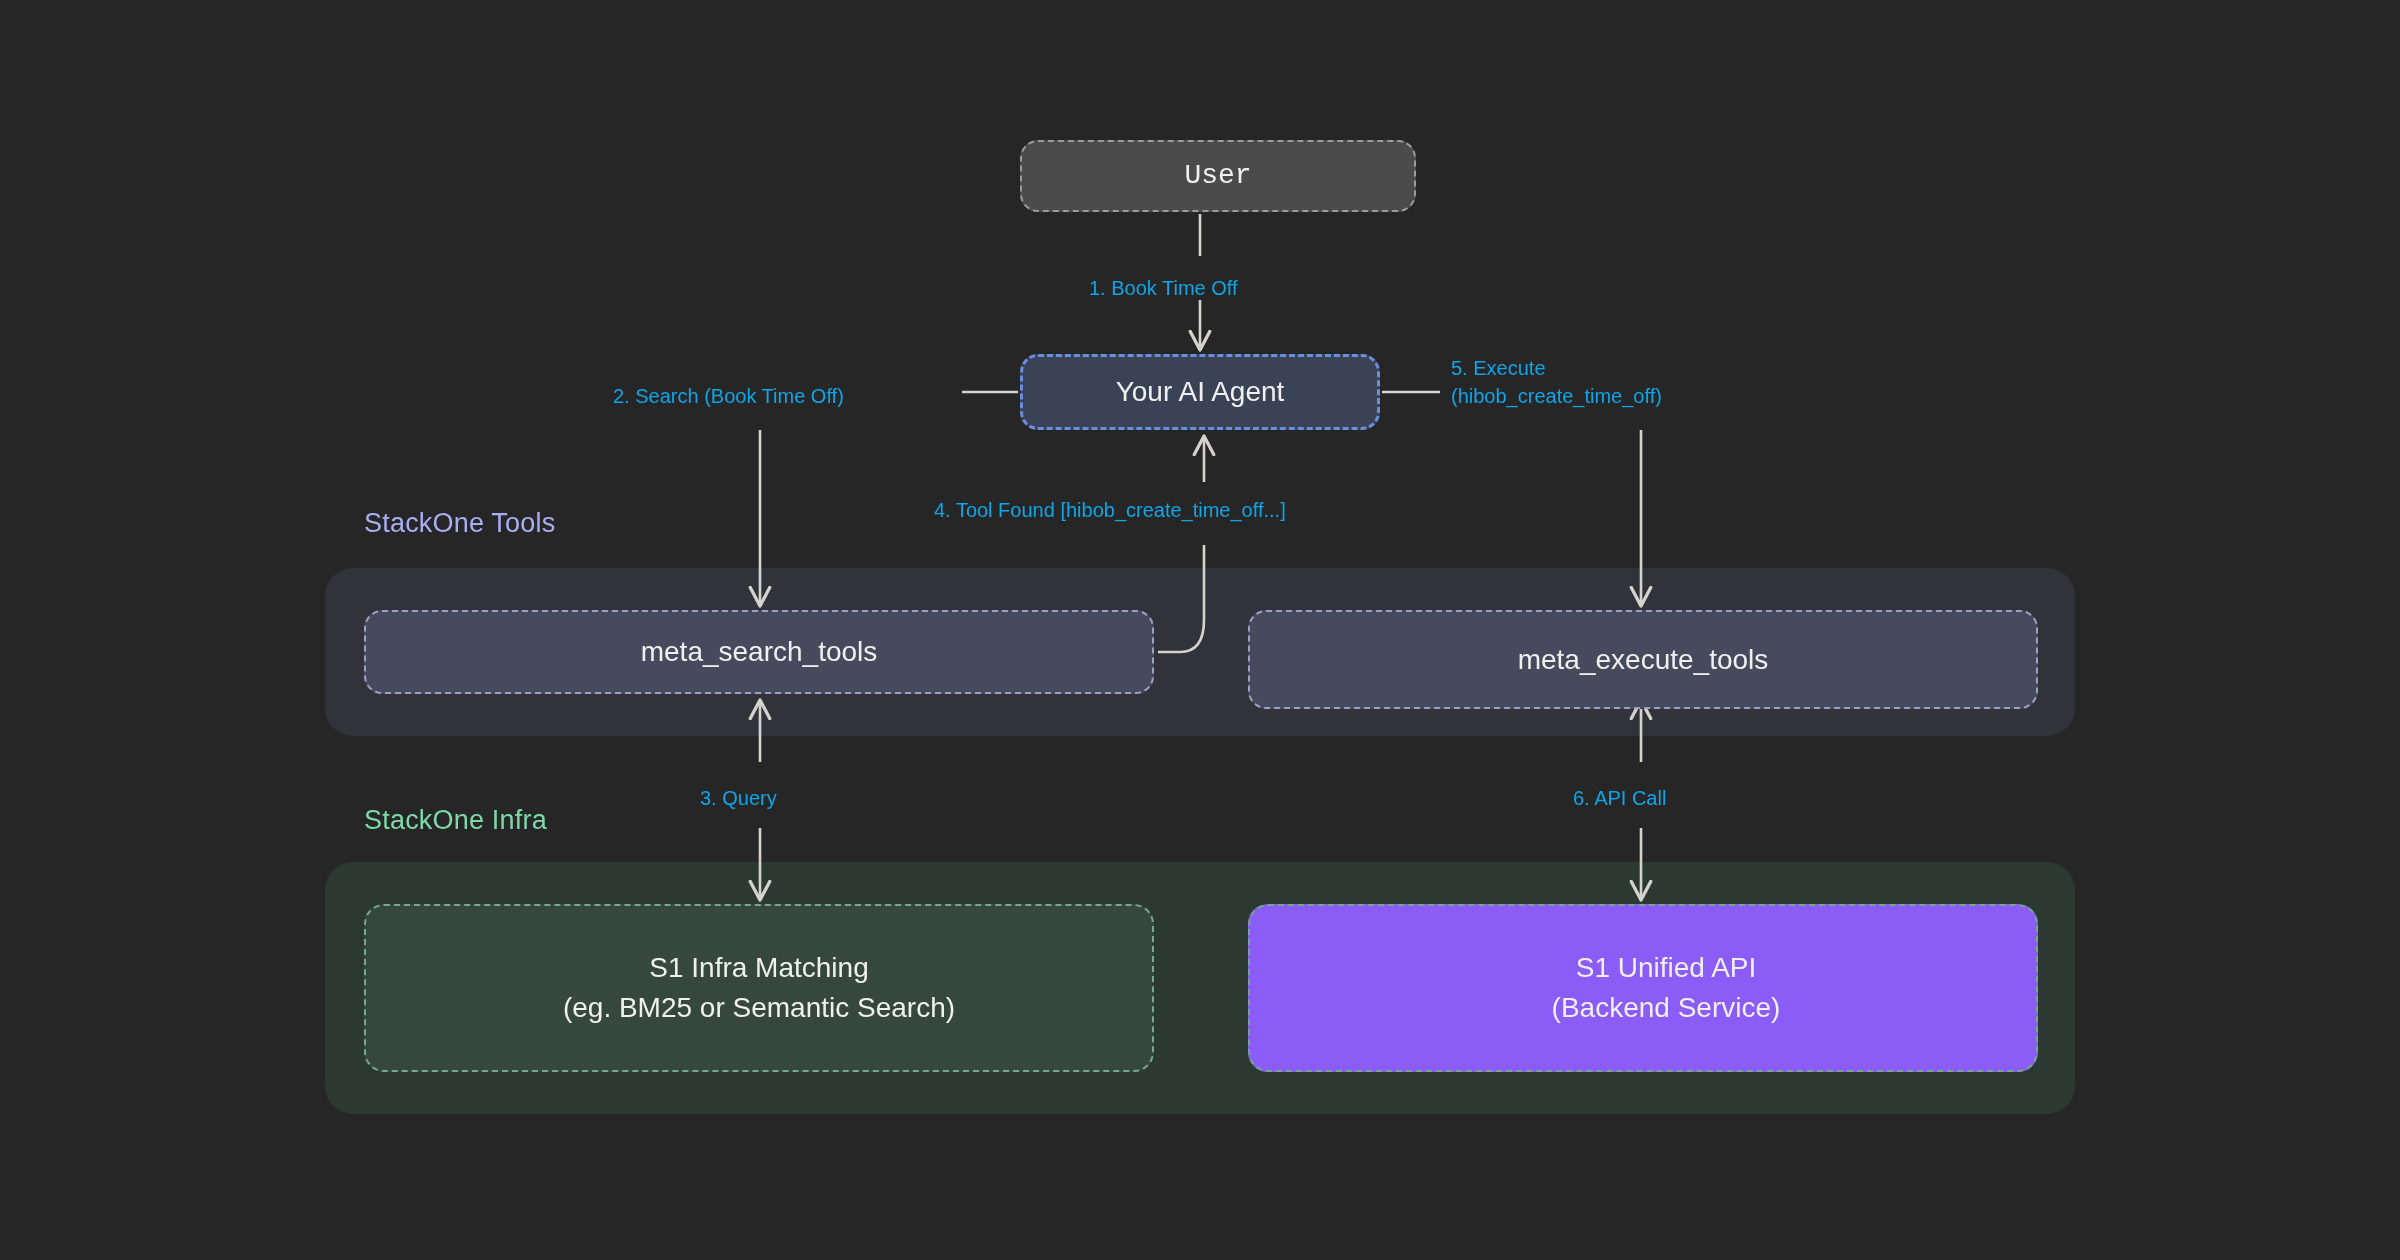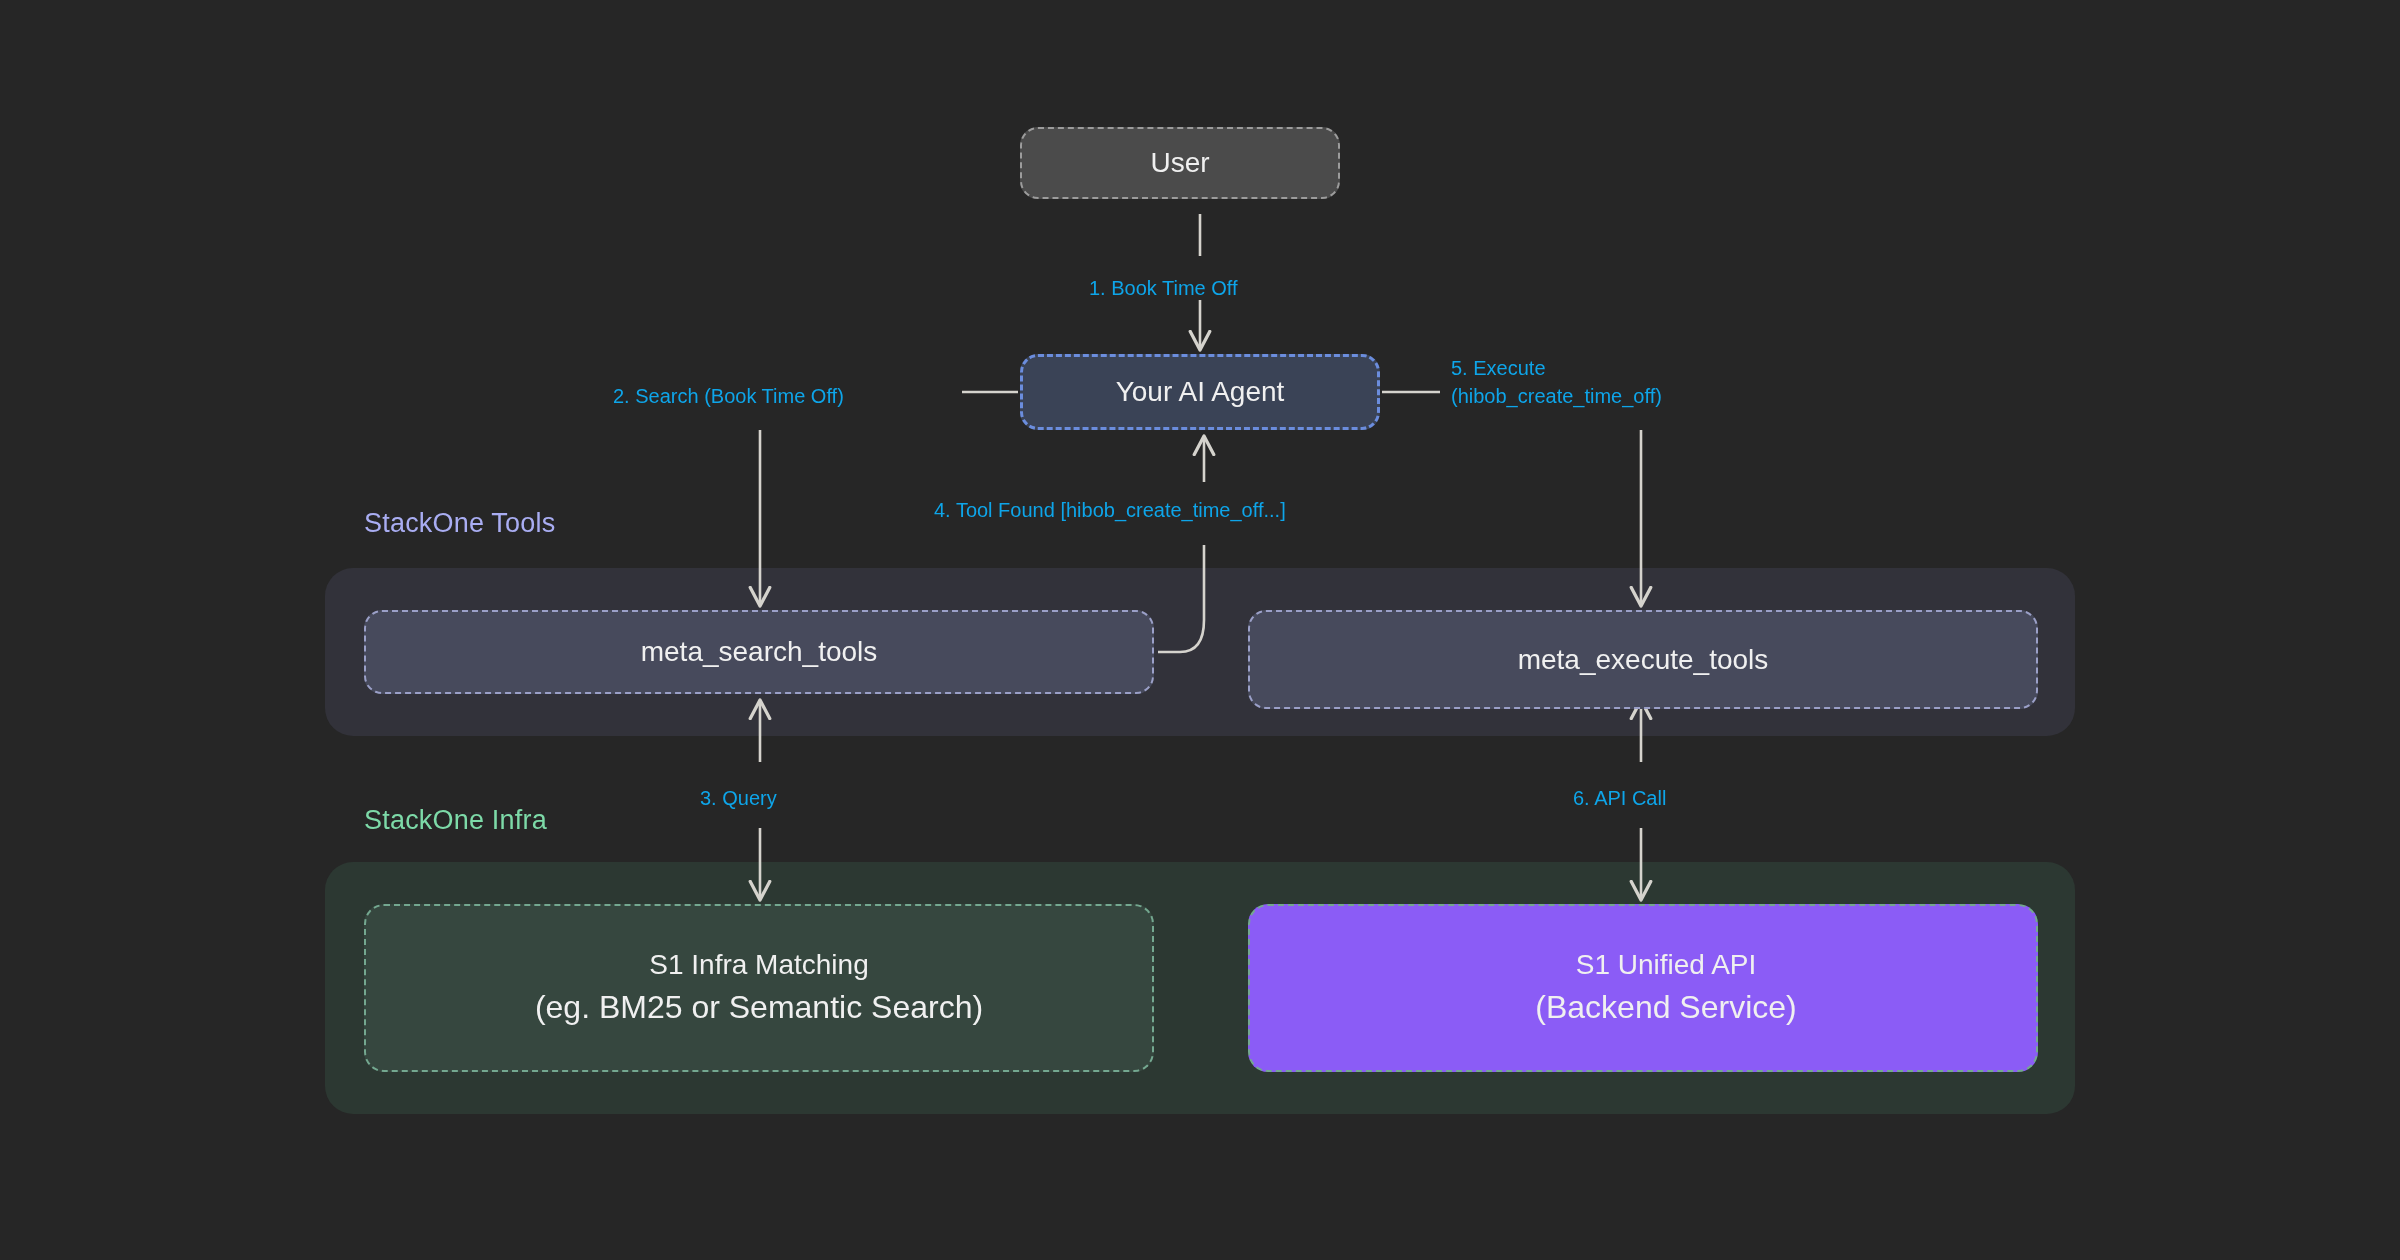--- a/index.html
+++ b/index.html
@@ -22,26 +22,27 @@
   #label-tools{left:364px;top:508px;color:#a9adf2;}
   #label-infra{left:364px;top:805px;color:#7ddaa8;}
 
   
   .node{
     position:absolute;box-sizing:border-box;border-radius:20px;
     display:flex;flex-direction:column;align-items:center;justify-content:center;
     color:#f0f0f0;text-align:center;line-height:1.42;
   }
   .node .l1{font-size:28px;}
-  .node .l2{font-size:32px;}
+  .node .l2{font-size:28px;}
 
   #node-user{
-    left:1020px;top:127px;width:320px;height:72px;
+    left:1020px;top:140px;width:396px;height:72px;
     background:#4b4b4b;border:2.5px dashed #9c9c9c;border-radius:18px;
     font-size:28px;
+    font-family:Liberation Mono, monospace;
   }
   #node-agent{
     left:1020px;top:354px;width:360px;height:76px;
     background:#3a4356;border:3px dashed #6b8ddd;border-radius:18px;
     font-size:28px;
   }
   #node-meta-search{
     left:364px;top:610px;width:790px;height:84px;
     background:#474a5c;border:2.5px dashed #9ba0c8;border-radius:18px;
     font-size:28px;

